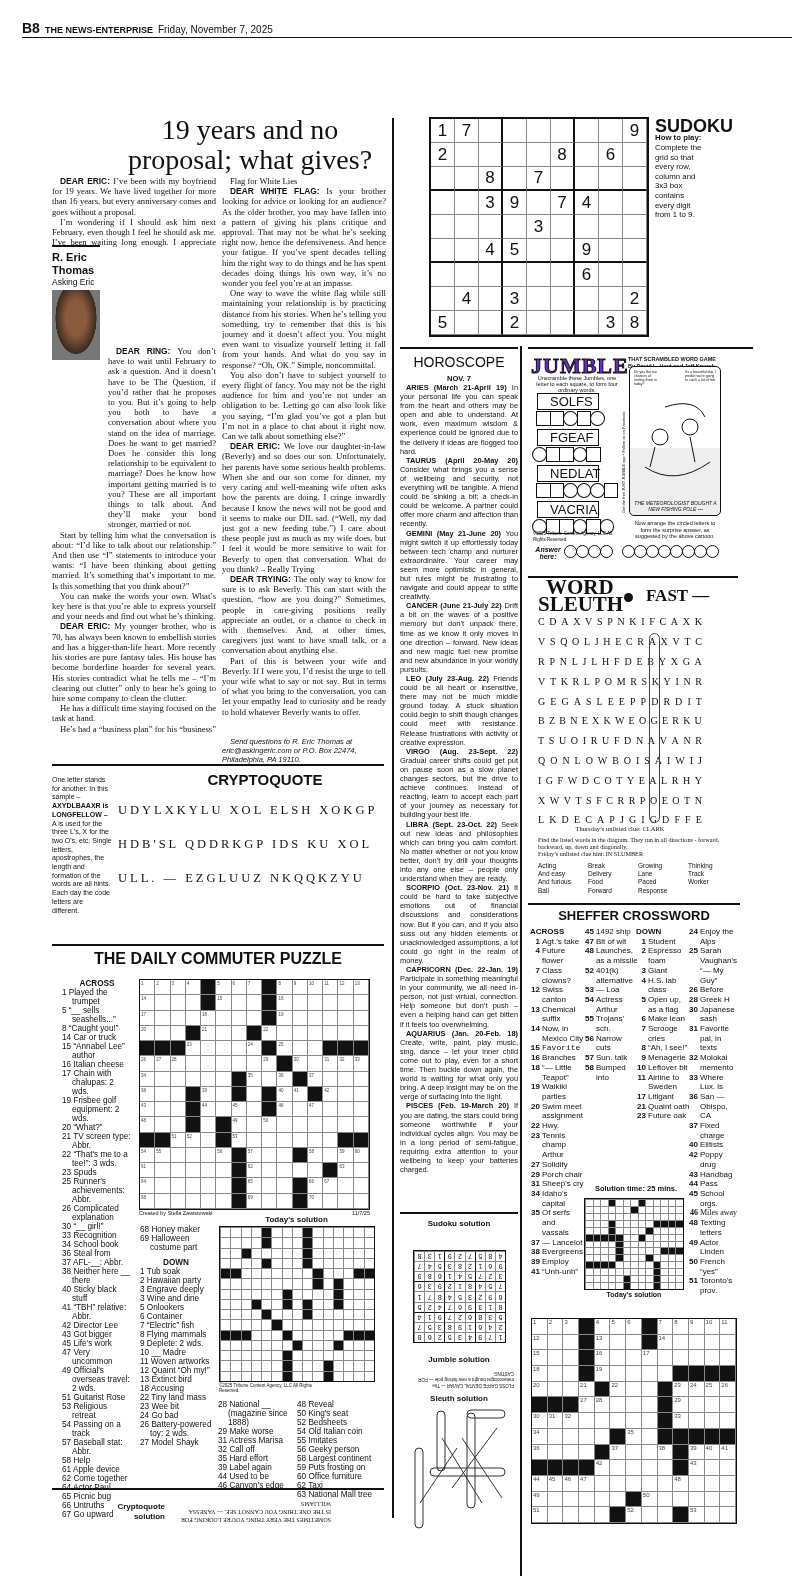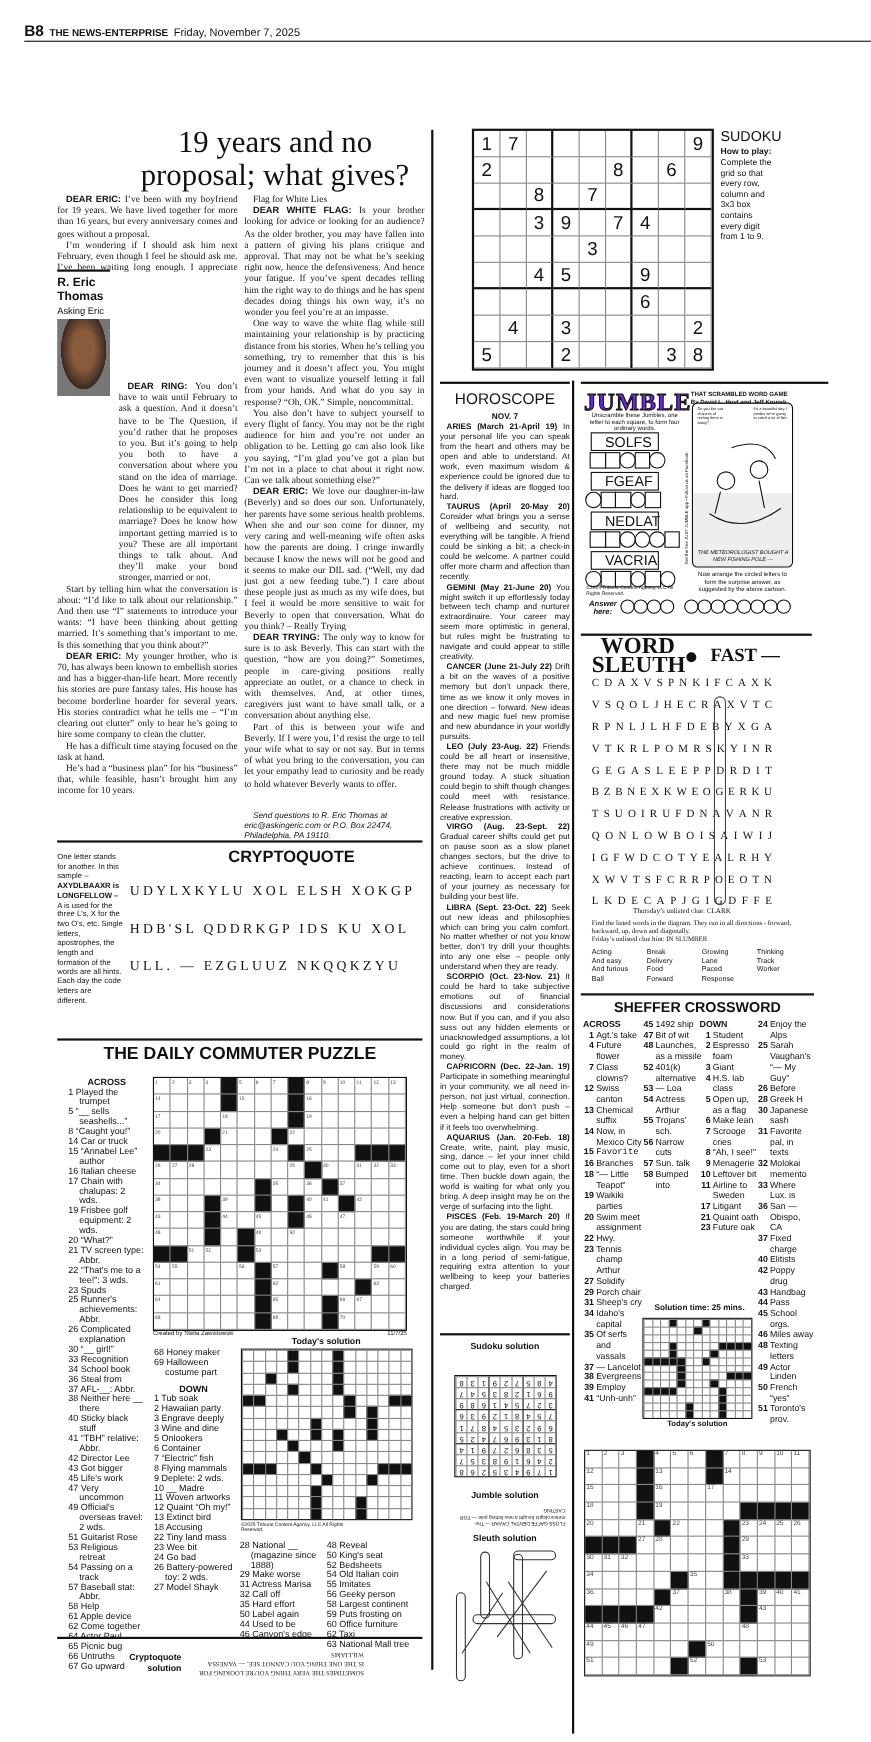--- a/index.html
+++ b/index.html
@@ -63,20 +63,21 @@
       <div>Thomas</div>
     </div>
   <div class="sans" style="font-size:8.5px">Asking Eric</div>
   <div style="width:48px;height:70px;background:radial-gradient(ellipse at 50% 40%,#8a5a3c 30%,#3a2a22 60%,#777 61%);margin-top:3px"></div>
 </div>
 <div class="abs col" id="ac1b" style="left: 52px; top: 346px; width: 164px; height: 390px; overflow: hidden; padding-left: 0px;">
     <div style="padding-left: 56px;">
       <p><b>DEAR RING: </b>You don’t have to wait until February to ask a question. And it doesn’t have to be The Question, if you’d rather that he proposes to you. But it’s going to help you both to have a conversation about where you stand on the idea of marriage. Does he want to get married? Does he consider this long relationship to be equivalent to marriage? Does he know how important getting married is to you? These are all important things to talk about. And they’ll make your bond stronger, married or not.</p>
     </div>
     <p>Start by telling him what the conversation is about: “I’d like to talk about our relationship.” And then use “I” statements to introduce your wants: “I have been thinking about getting married. It’s something that’s important to me. Is this something that you think about?”</p>
+    <p>You can make the words your own. What’s key here is that you’re able to express yourself and your needs and find out what he’s thinking.</p>
     <p><b>DEAR ERIC: </b>My younger brother, who is 70, has always been known to embellish stories and has a bigger-than-life heart. More recently his stories are pure fantasy tales. His house has become borderline hoarder for several years. His stories contradict what he tells me – “I’m clearing out clutter” only to hear he’s going to hire some company to clean the clutter.</p>
     <p>He has a difficult time staying focused on the task at hand.</p>
     <p>He’s had a “business plan” for his “business” that, while feasible, hasn’t brought him any income for 10 years.</p>
   </div>
 <div class="abs" style="left:222px;top:737px;width:164px;font-size:7.5px;line-height:9px;font-style:italic;font-family:'Liberation Sans',sans-serif;text-indent:8px">Send questions to R. Eric Thomas at eric@askingeric.com or P.O. Box 22474, Philadelphia, PA 19110.</div>
 
 <div class="abs hr" style="left:52px;top:764px;width:332px"></div>
 
 <div class="abs sans" style="left:140px;top:771px;width:250px;text-align:center;font-weight:bold;font-size:15px">CRYPTOQUOTE</div>
 <div class="abs sans" style="left:52px;top:776px;width:60px;font-size:7px;line-height:8.7px">
@@ -615,21 +616,21 @@
     <div class="i">26 Battery-powered toy: 2 wds.</div>
     <div class="i">27 Model Shayk</div>
   </div>
 <div class="abs sans" style="left:219px;top:1383px;width:110px;font-size:4.5px">©2025 Tribune Content Agency, LLC All Rights Reserved.</div>
 <div class="abs clue" id="cmDown2" style="left:218px;top:1400px;width:80px">
     <div class="i">28 National __ (magazine since 1888)</div>
     <div class="i">29 Make worse</div>
     <div class="i">31 Actress Marisa</div>
     <div class="i">32 Call off</div>
     <div class="i">35 Hard effort</div>
-    <div class="i">50 Label again</div>
+    <div class="i">39 Label again</div>
     <div class="i">44 Used to be</div>
     <div class="i">46 Canyon's edge</div>
   </div>
 <div class="abs clue" id="cmDown3" style="left:297px;top:1400px;width:80px">
     <div class="i">48 Reveal</div>
     <div class="i">50 King's seat</div>
     <div class="i">52 Bedsheets</div>
     <div class="i">54 Old Italian coin</div>
     <div class="i">55 Imitates</div>
     <div class="i">56 Geeky person</div>
@@ -723,21 +724,21 @@
     <div>5</div>
     <div></div>
     <div style="border-right: 2px solid rgb(17, 17, 17);"></div>
     <div>2</div>
     <div></div>
     <div style="border-right: 2px solid rgb(17, 17, 17);"></div>
     <div></div>
     <div>3</div>
     <div>8</div>
   </div>
-<div class="abs sans" style="left:655px;top:116px;font-weight:normal;font-size:13px">SUDOKU</div>
+<div class="abs sans" style="left:655px;top:116px;font-weight:bold;font-size:18px">SUDOKU</div>
 <div class="abs sans" style="left:655px;top:133px;font-weight:bold;font-size:7.8px">How to play:</div>
 <div class="abs sans" style="left:655px;top:143px;width:48px;font-size:7.8px;line-height:9.6px">Complete the grid so that every row, column and 3x3 box contains every digit from 1 to 9.</div>
 
 <div class="abs hr" style="left:400px;top:347px;width:118px"></div>
 <div class="abs hr" style="left:528px;top:347px;width:225px"></div>
 
 <div class="abs sans" style="left:400px;top:354px;width:118px;text-align:center;font-weight:normal;font-size:14px">HOROSCOPE</div>
 <div class="abs sans" style="left:400px;top:374px;width:118px;text-align:center;font-weight:bold;font-size:7.5px">NOV. 7</div>
 <div class="abs horo" id="horo" style="left:400px;top:383px;width:118px">
     <p><b>ARIES (March 21-April 19) </b>In your personal life you can speak from the heart and others may be open and able to understand. At work, even maximum wisdom &amp; experience could be ignored due to the delivery if ideas are flogged too hard.</p>
@@ -1229,21 +1230,21 @@
     <div style="padding-left: 12px; text-indent: -12px;"><b style="display: inline-block; width: 12px; text-indent: 0px; text-align: right; padding-right: 2px;">31</b>Favorite pal, in texts</div>
     <div style="padding-left: 12px; text-indent: -12px;"><b style="display: inline-block; width: 12px; text-indent: 0px; text-align: right; padding-right: 2px;">32</b>Molokai memento</div>
     <div style="padding-left: 12px; text-indent: -12px;"><b style="display: inline-block; width: 12px; text-indent: 0px; text-align: right; padding-right: 2px;">33</b>Where Lux. is</div>
     <div style="padding-left: 12px; text-indent: -12px;"><b style="display: inline-block; width: 12px; text-indent: 0px; text-align: right; padding-right: 2px;">36</b>San — Obispo, CA</div>
     <div style="padding-left: 12px; text-indent: -12px;"><b style="display: inline-block; width: 12px; text-indent: 0px; text-align: right; padding-right: 2px;">37</b>Fixed charge</div>
     <div style="padding-left: 12px; text-indent: -12px;"><b style="display: inline-block; width: 12px; text-indent: 0px; text-align: right; padding-right: 2px;">40</b>Elitists</div>
     <div style="padding-left: 12px; text-indent: -12px;"><b style="display: inline-block; width: 12px; text-indent: 0px; text-align: right; padding-right: 2px;">42</b>Poppy drug</div>
     <div style="padding-left: 12px; text-indent: -12px;"><b style="display: inline-block; width: 12px; text-indent: 0px; text-align: right; padding-right: 2px;">43</b>Handbag</div>
     <div style="padding-left: 12px; text-indent: -12px;"><b style="display: inline-block; width: 12px; text-indent: 0px; text-align: right; padding-right: 2px;">44</b>Pass</div>
     <div style="padding-left: 12px; text-indent: -12px;"><b style="display: inline-block; width: 12px; text-indent: 0px; text-align: right; padding-right: 2px;">45</b>School orgs.</div>
-    <div style="padding-left: 12px; text-indent: -12px;"><b style="display: inline-block; width: 12px; text-indent: 0px; text-align: right; padding-right: 2px;">46</b>Miles away</div>
+    <div style="padding-left: 12px; text-indent: -12px; font-family: Liberation Serif, serif;"><b style="display: inline-block; width: 12px; text-indent: 0px; text-align: right; padding-right: 2px;">46</b>Miles away</div>
     <div style="padding-left: 12px; text-indent: -12px;"><b style="display: inline-block; width: 12px; text-indent: 0px; text-align: right; padding-right: 2px;">48</b>Texting letters</div>
     <div style="padding-left: 12px; text-indent: -12px;"><b style="display: inline-block; width: 12px; text-indent: 0px; text-align: right; padding-right: 2px;">49</b>Actor Linden</div>
     <div style="padding-left: 12px; text-indent: -12px;"><b style="display: inline-block; width: 12px; text-indent: 0px; text-align: right; padding-right: 2px;">50</b>French “yes”</div>
     <div style="padding-left: 12px; text-indent: -12px;"><b style="display: inline-block; width: 12px; text-indent: 0px; text-align: right; padding-right: 2px;">51</b>Toronto's prov.</div>
   </div>
 <div class="abs sans" style="left:584px;top:1184px;width:104px;text-align:center;font-weight:bold;font-size:7.5px">Solution time: 25 mins.</div>
 <div class="abs cw" id="shSol" style="left:584px;top:1198px;width:100px;height:92px;grid-template-columns:repeat(13,1fr);grid-template-rows:repeat(13,1fr);transform:rotate(180deg)">
     <div></div>
     <div></div>
     <div></div>

